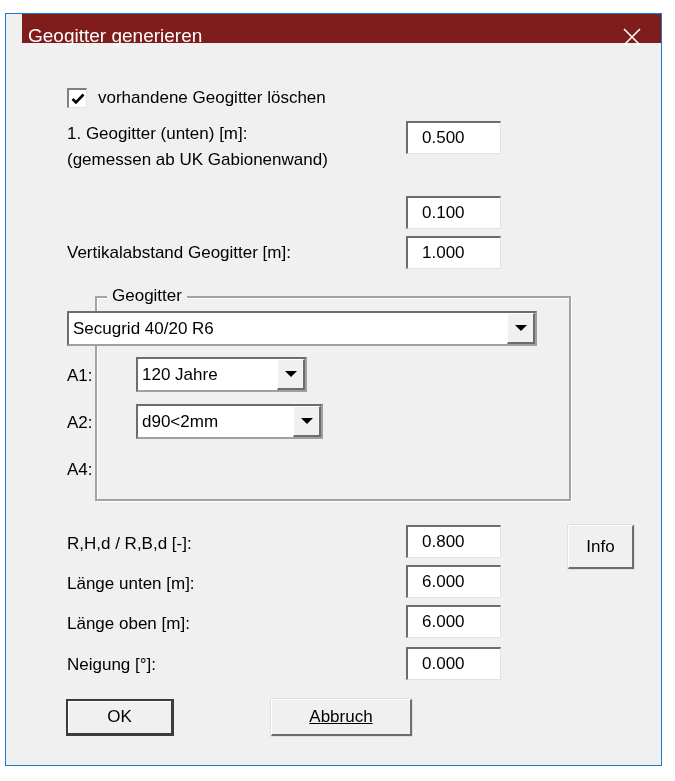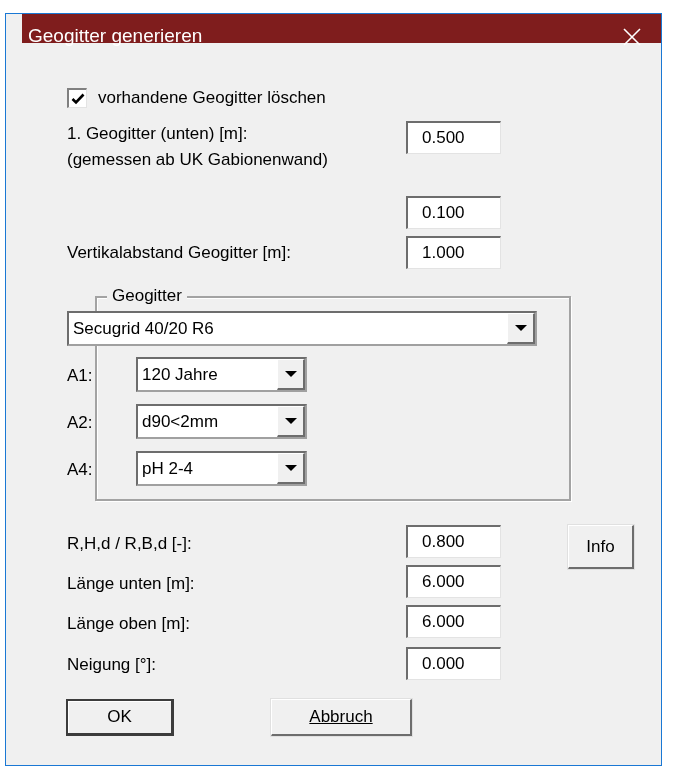--- a/index.html
+++ b/index.html
@@ -104,34 +104,28 @@
 
   <span class="label" style="left:61px; top:352px;">A1:</span>
   <div class="combo" style="left:130px; top:343px; width:171px;">
     <span class="value">120 Jahre</span>
     <div class="arrow">
       <div class="tri"></div>
     </div>
   </div>
 
   <span class="label" style="left:61px; top:399px;">A2:</span>
-  <div class="combo" style="left:130px; top:390px; width:171px;">
+  <div class="combo" style="left:130px; top:390px; width:187px;">
     <span class="value">d90&lt;2mm</span>
     <div class="arrow">
       <div class="tri"></div>
     </div>
   </div>
 
   <span class="label" style="left:61px; top:446px;text-align:right;">A4:</span>
-  <div class="combo" style="left:130px; top:437px; width:171px;">
-    <span class="value">pH 2-4</span>
-    <div class="arrow">
-      <div class="tri"></div>
-    </div>
-  </div>
 
   <span class="label" style="left:61px; top:520px;">R,H,d / R,B,d [-]:</span>
   <input class="edit" style="left: 400px; top: 511px;" type="text" value="0.800">
   <div class="button" style="left:562px; top:511px; width:66px; height:44px;">Info</div>
 
   <span class="label" style="left:61px; top:560px;">Länge unten [m]:</span>
   <input class="edit" style="left: 400px; top: 551px;" type="text" value="6.000">
 
   <span class="label" style="left:61px; top:600px;">Länge oben [m]:</span>
   <input class="edit" style="left: 400px; top: 591px;" type="text" value="6.000">

